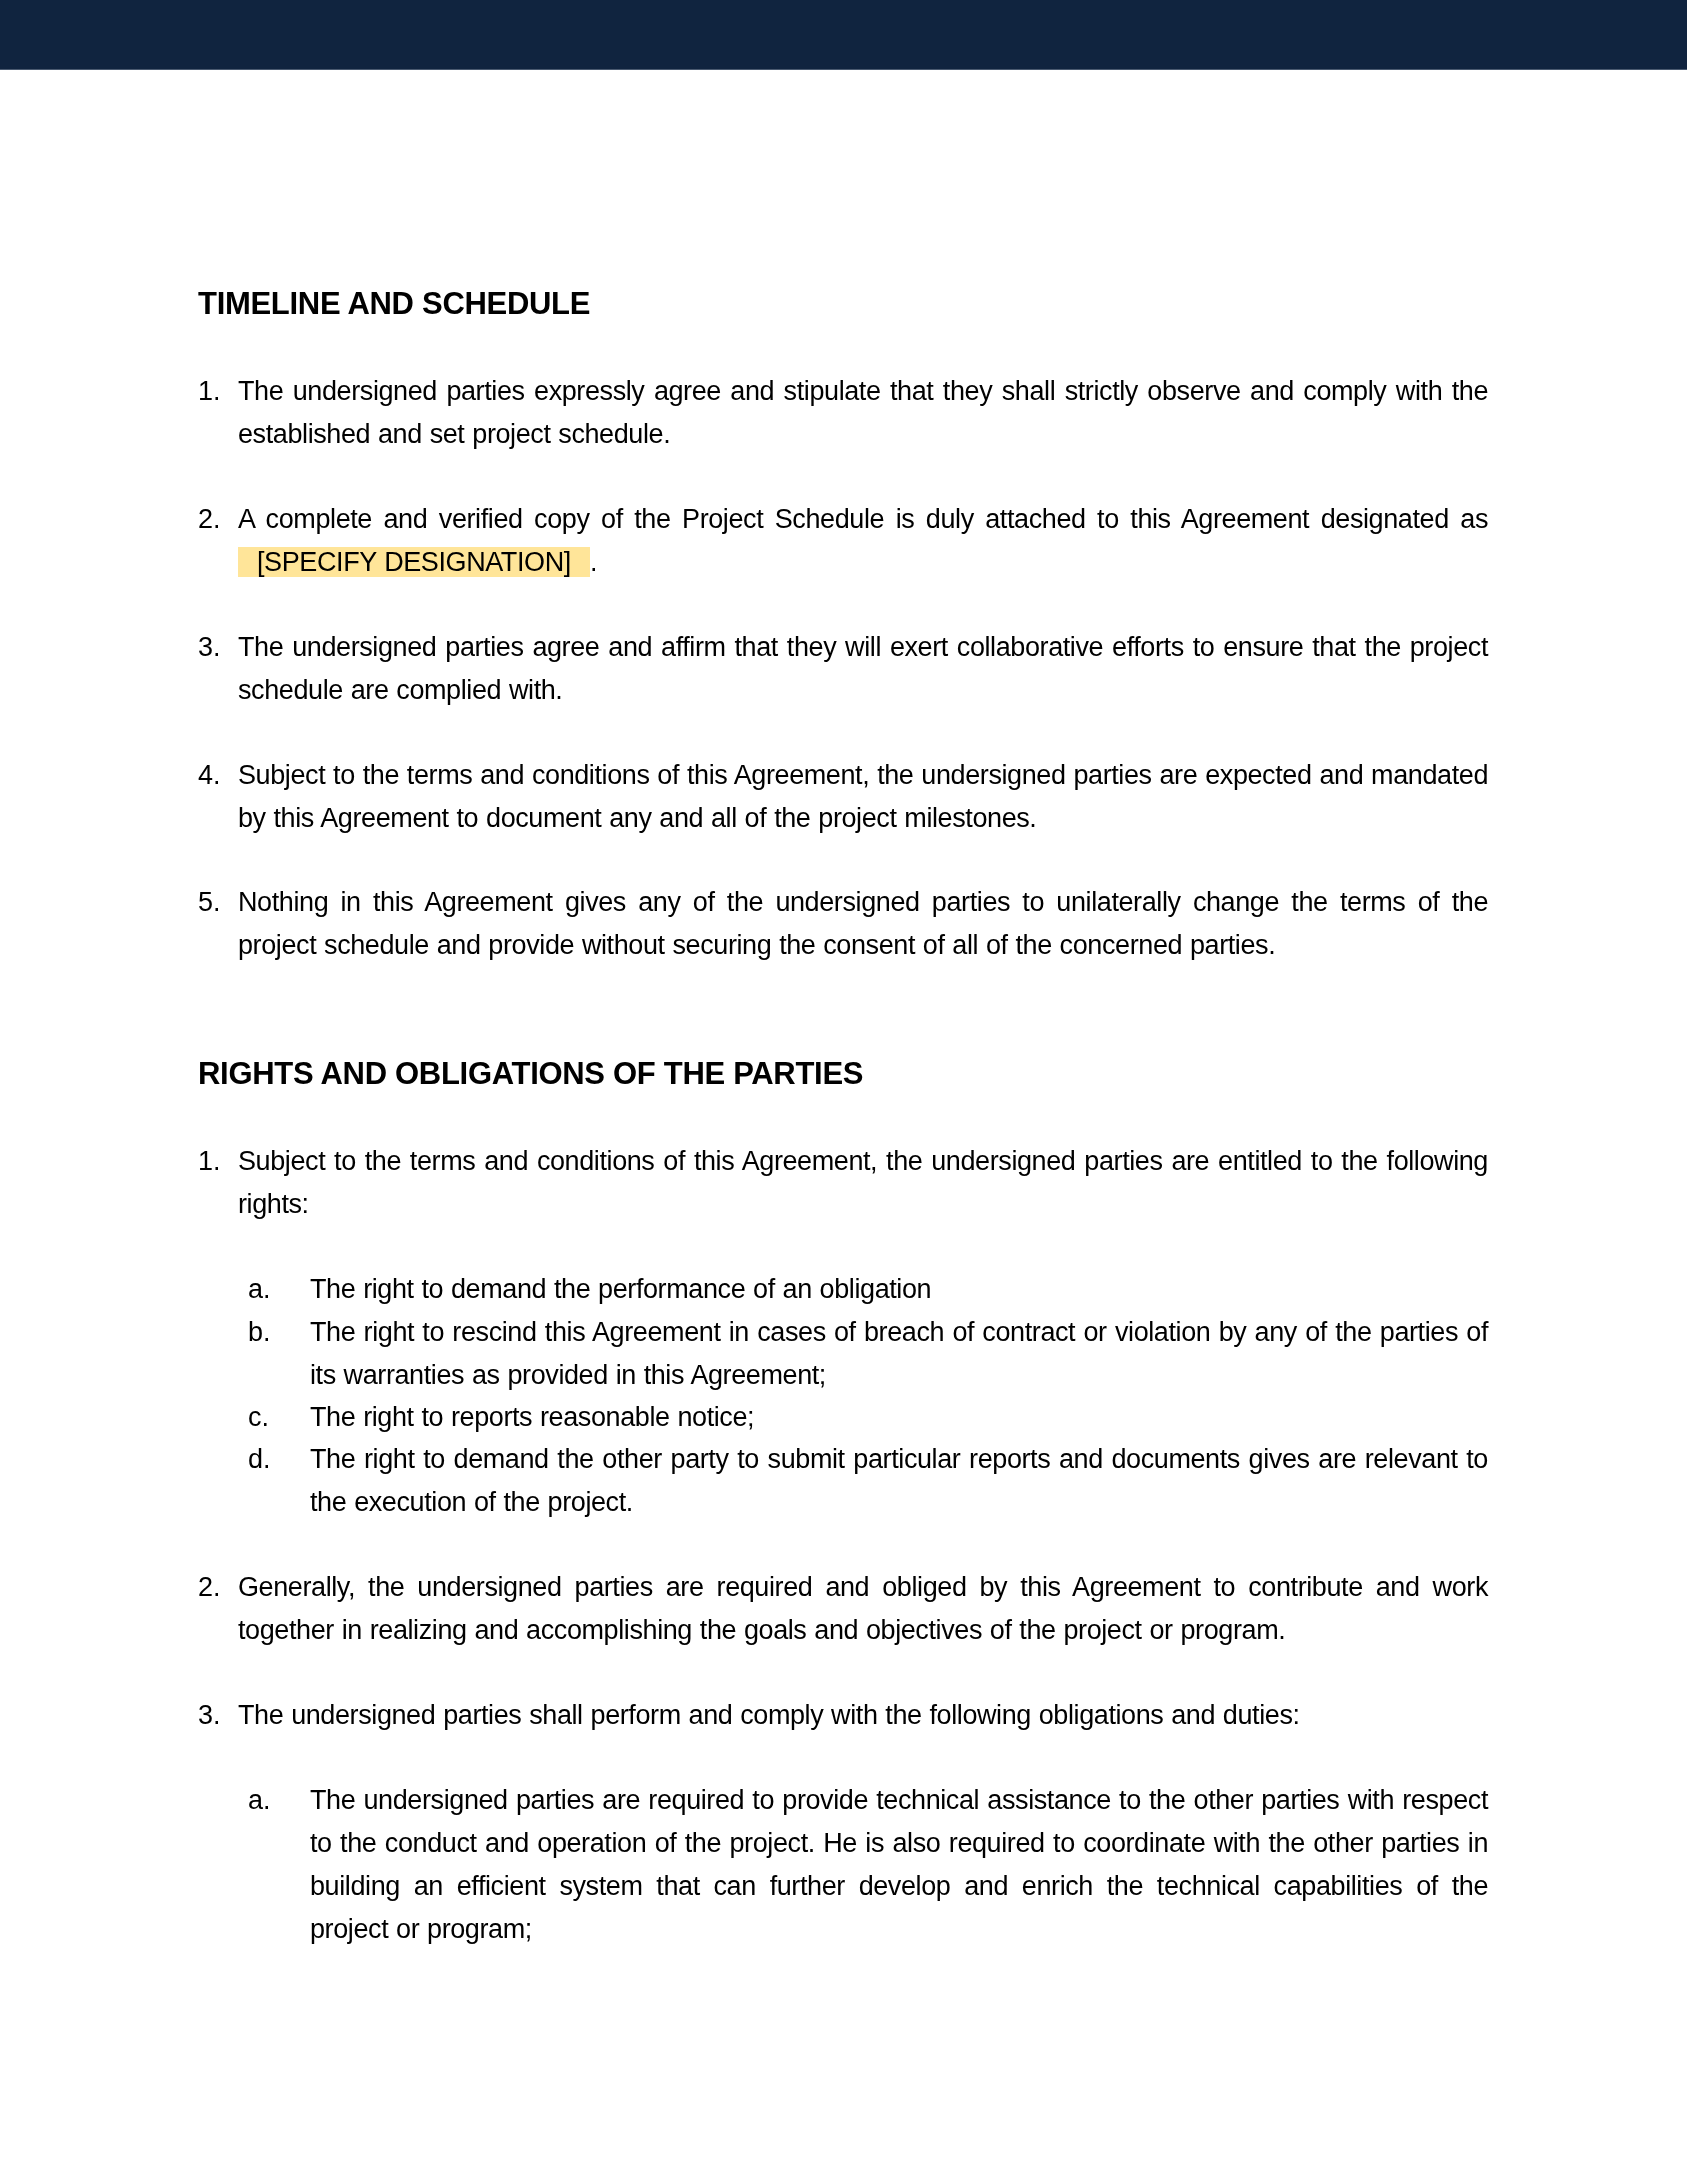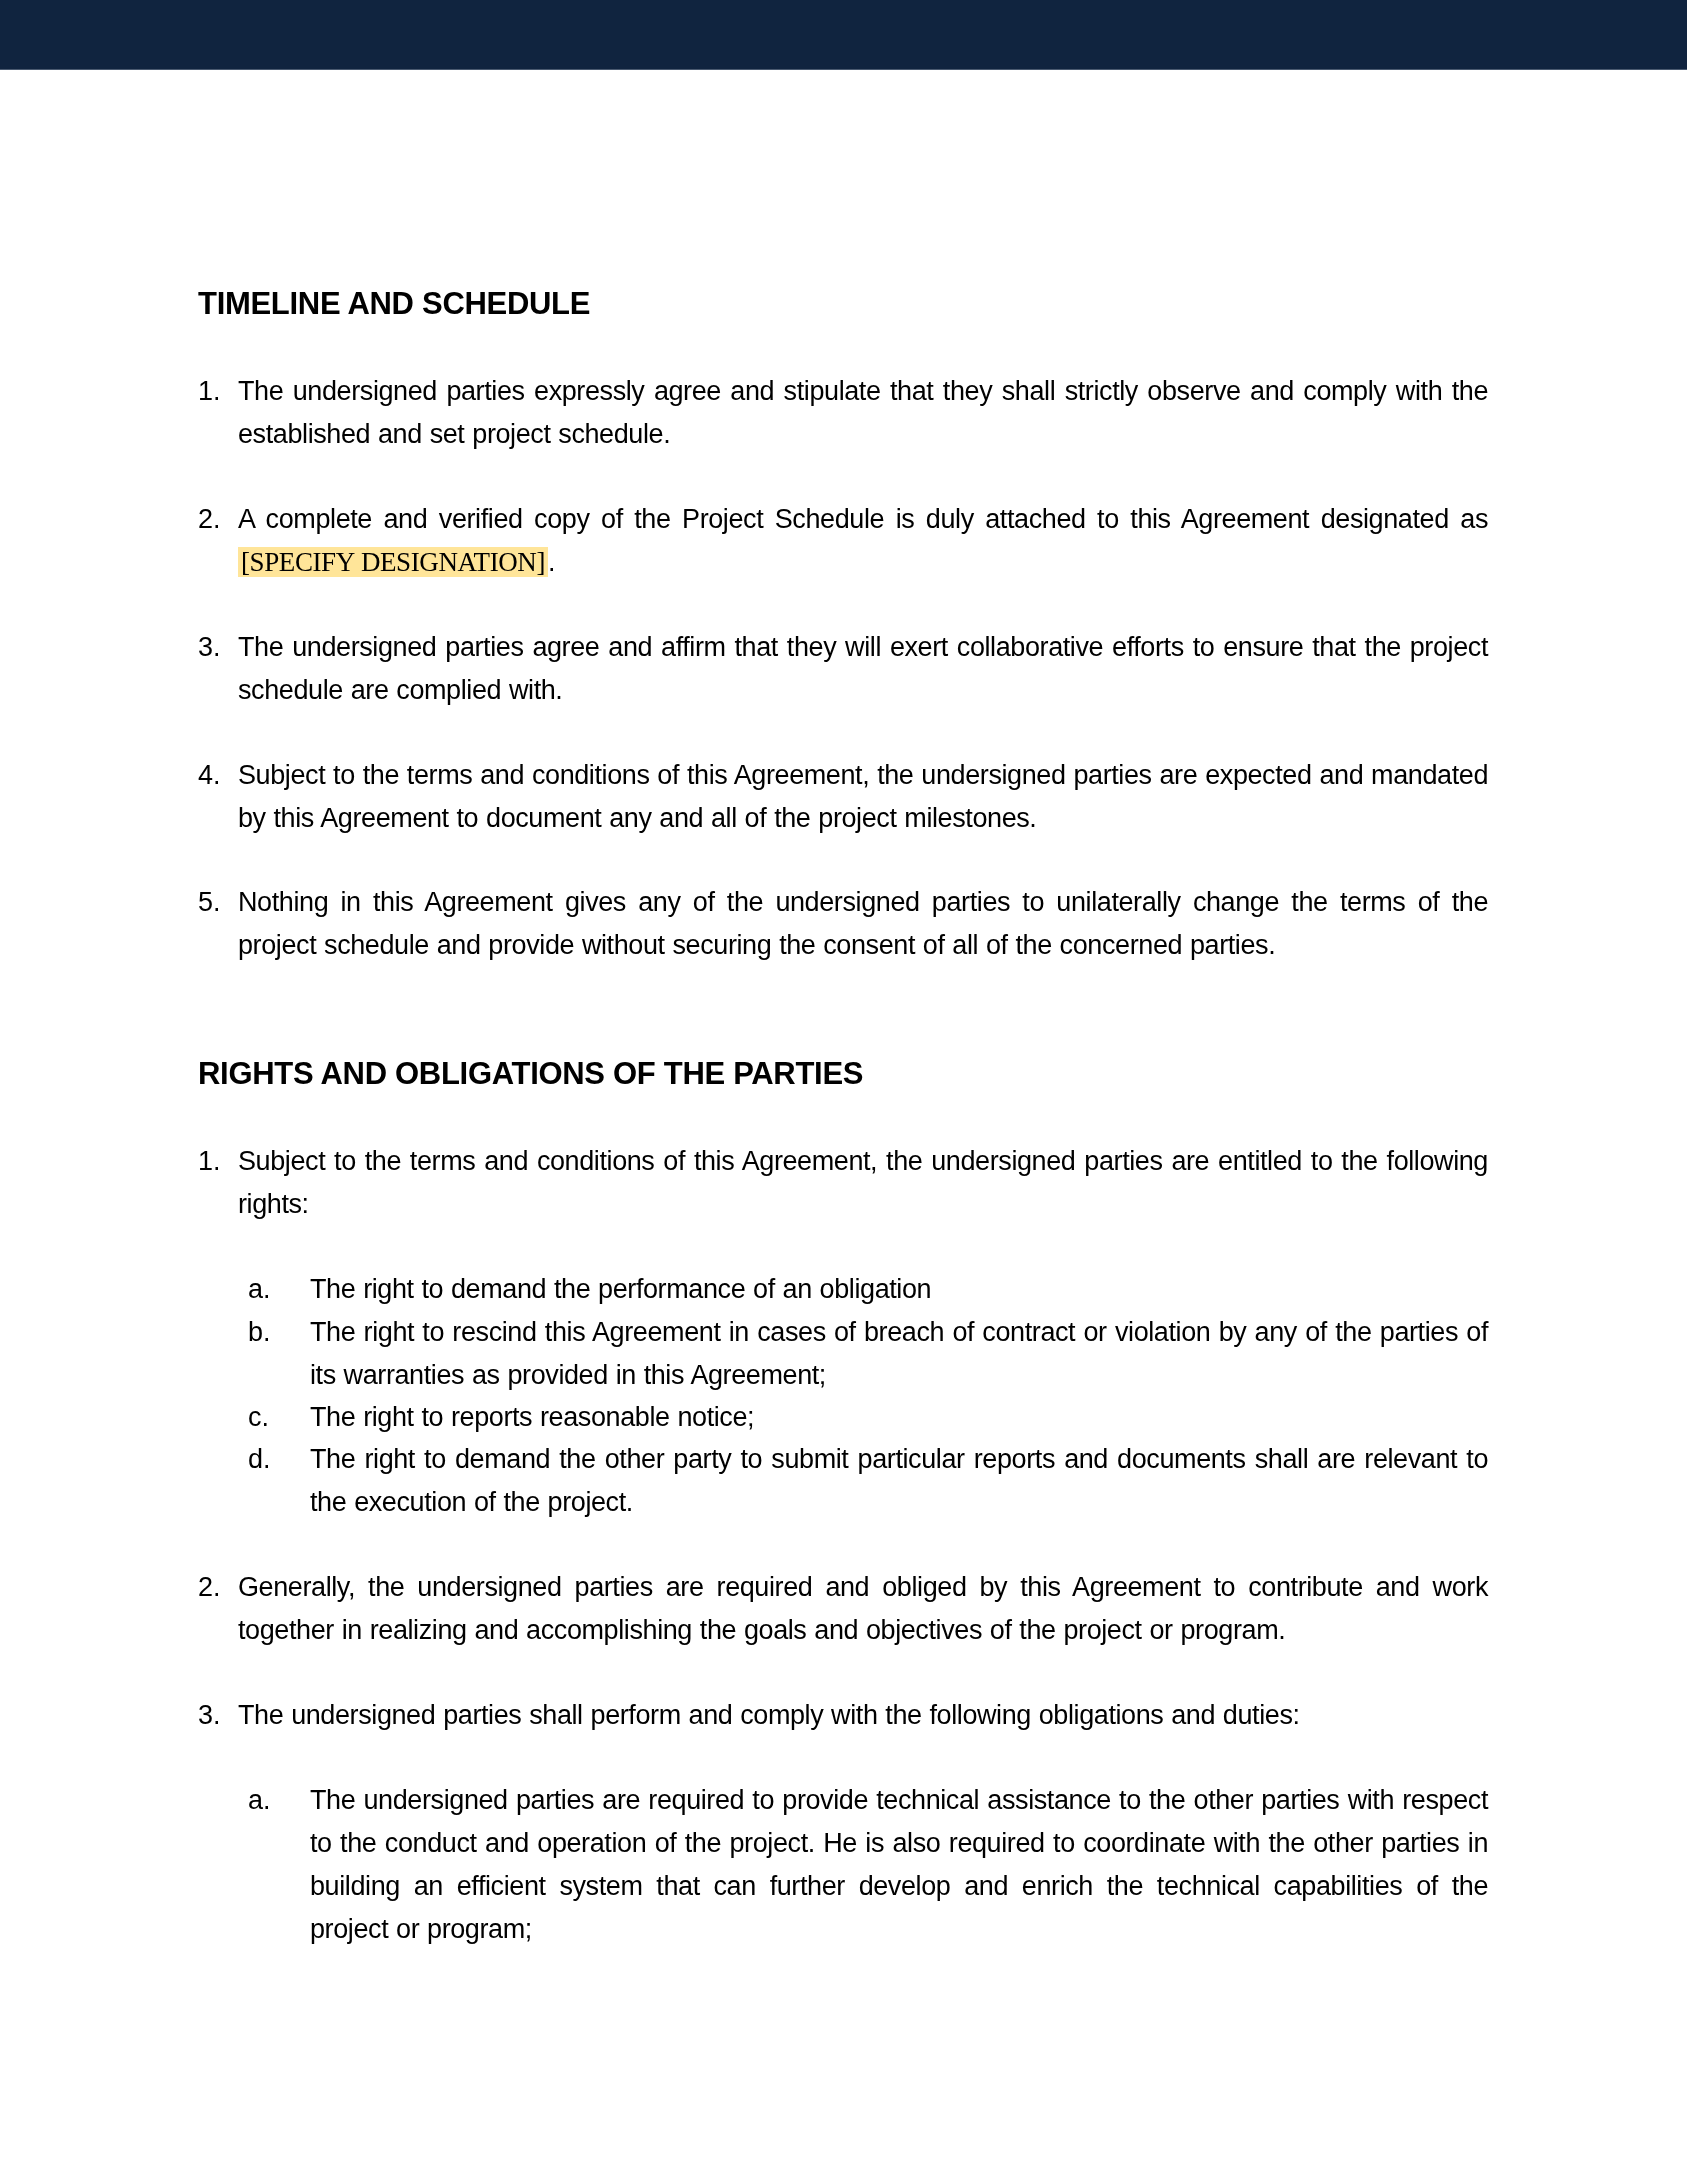--- a/index.html
+++ b/index.html
@@ -29,21 +29,21 @@
   .item .text {
     margin-left: 40px; text-align: justify; text-align-last: left;
     letter-spacing: -0.4px; word-spacing: 0.7px;
   }
   .sub {
     position: absolute; left: 50px; width: 1240px;
     font-size: 27px; line-height: 43px;
   }
   .sub .num { position: absolute; left: 0; top: 0; }
   .sub .text { margin-left: 62px; text-align: justify; text-align-last: left; letter-spacing: -0.4px; word-spacing: 0.7px; }
-  .highlight { background: #ffe599; padding: 0 3px; font-family: Liberation Serif, serif; }
+  .highlight { background: #ffe599; padding: 0 19px; }
 </style>
 </head>
 <body>
 
 <div class="top-bar" style="background: rgb(16, 36, 63);"></div>
 
 <div class="page">
 
   <h2 class="section-heading" style="top:283px;">TIMELINE AND SCHEDULE</h2>
 
@@ -86,21 +86,21 @@
   <div class="sub" style="top:1311px;">
     <span class="num">b.</span>
     <div class="text">The right to rescind this Agreement in cases of breach of contract or violation by any of the parties of its warranties as provided in this Agreement;</div>
   </div>
   <div class="sub" style="top:1396px;">
     <span class="num">c.</span>
     <div class="text">The right to reports reasonable notice;</div>
   </div>
   <div class="sub" style="top:1438px;">
     <span class="num">d.</span>
-    <div class="text">The right to demand the other party to submit particular reports and documents shall are relevant to the execution of the project.</div>
+    <div class="text">The right to demand the other party to submit particular reports and documents gives are relevant to the execution of the project.</div>
   </div>
 
   <div class="item" style="top:1566px;">
     <span class="num">2.</span>
     <div class="text">Generally, the undersigned parties are required and obliged by this Agreement to contribute and work together in realizing and accomplishing the goals and objectives of the project or program.</div>
   </div>
 
   <div class="item" style="top:1694px;">
     <span class="num">3.</span>
     <div class="text">The undersigned parties shall perform and comply with the following obligations and duties:</div>

